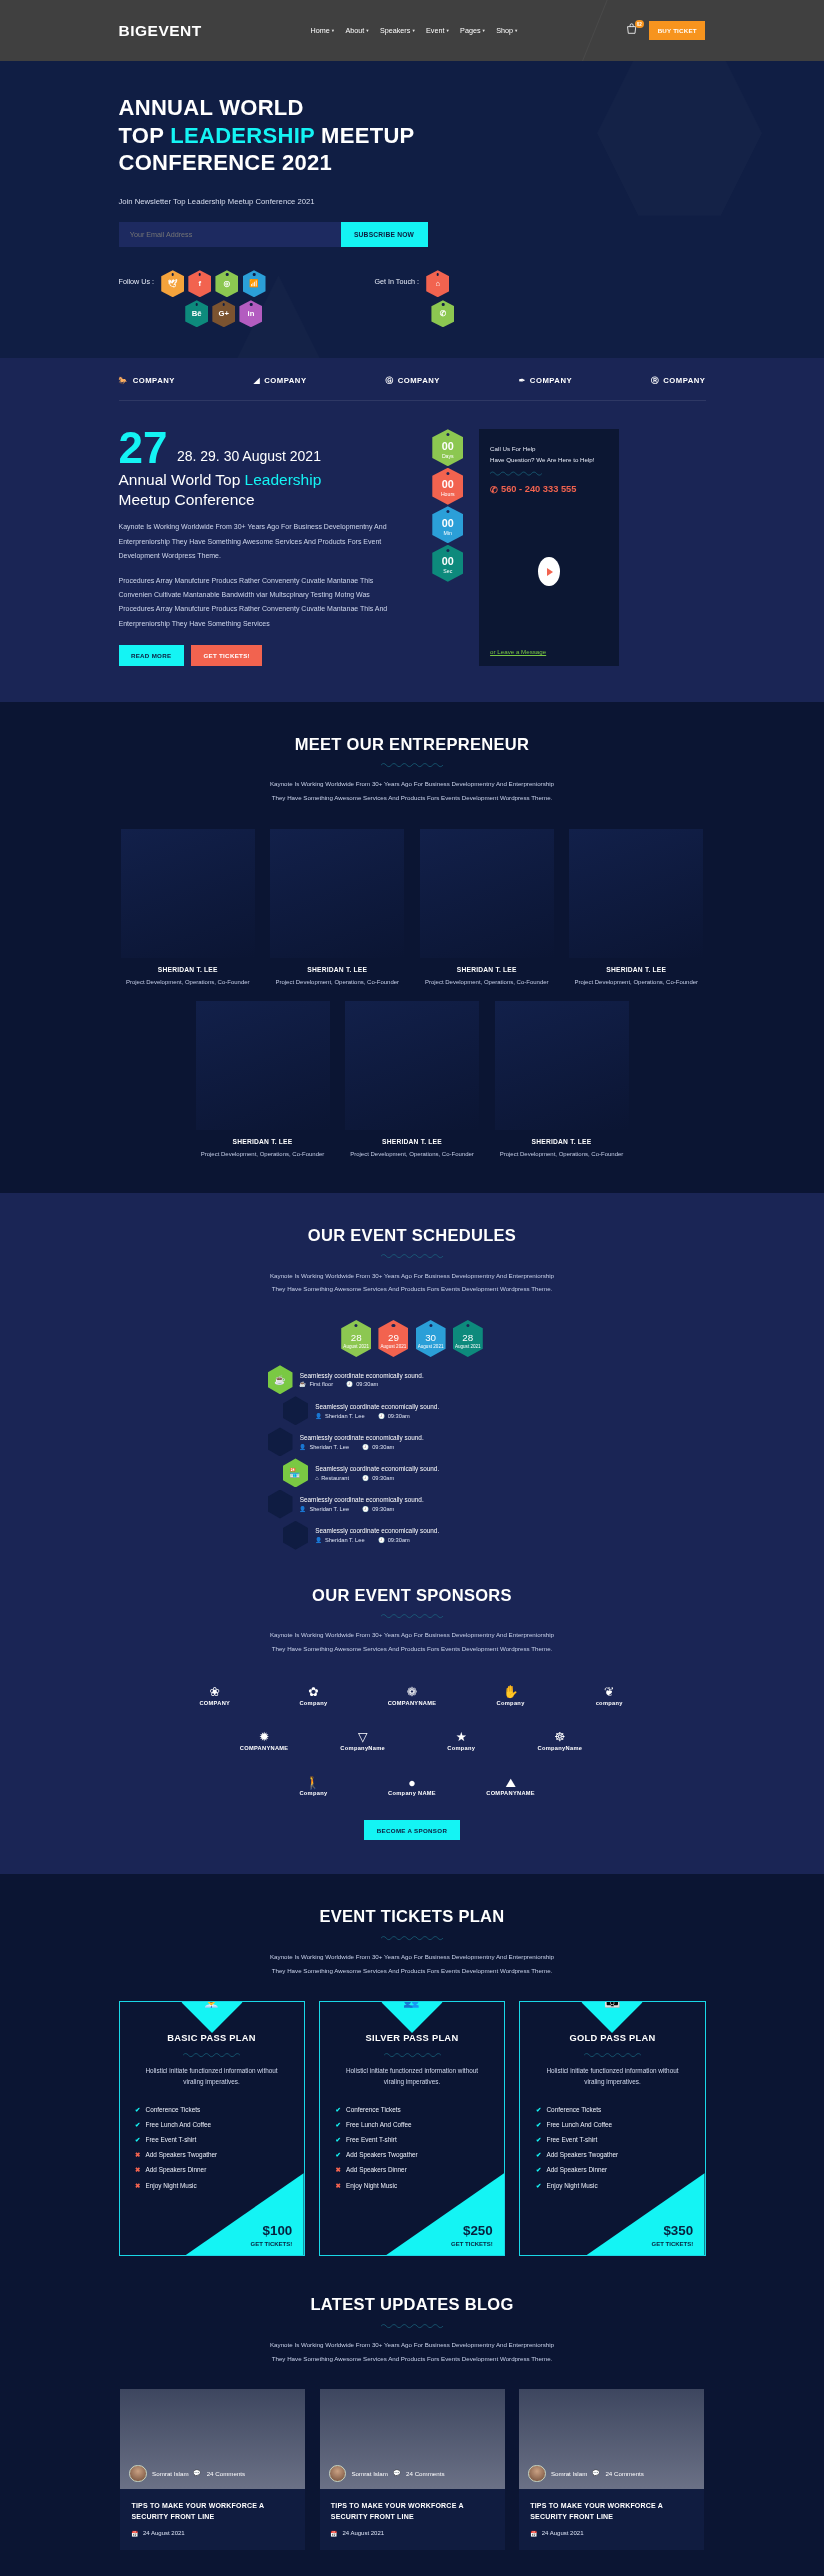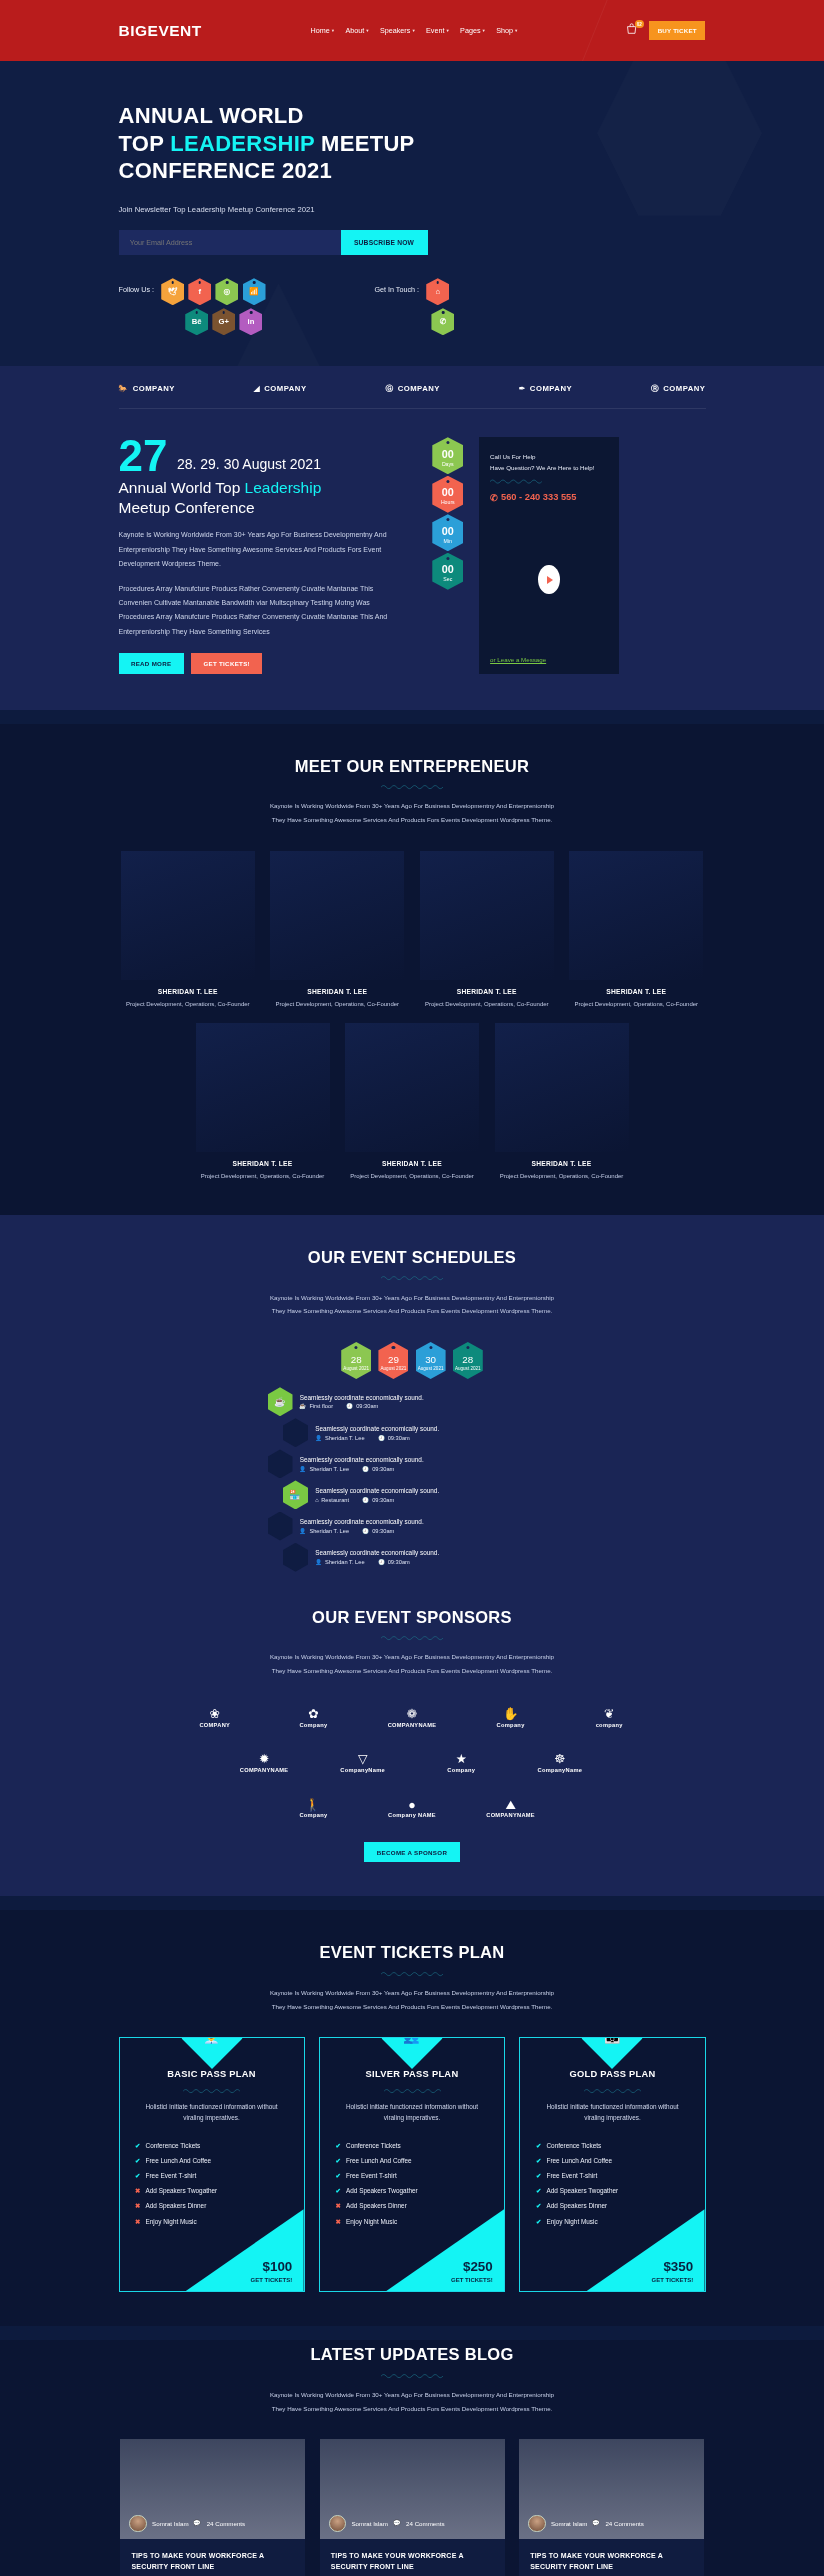--- a/index.html
+++ b/index.html
@@ -7,21 +7,21 @@
   body {
     font-family:"Liberation Sans", sans-serif;
     background:#0d1b3e;
     color:#fff;
     width:824px;
     overflow-x:hidden;
   }
 
   
   .site-header {
-    height:61px; background:#b91c1c; display:flex; align-items:center;
+    height:61px; background:#404040; display:flex; align-items:center;
     position:relative; overflow:hidden;
   }
   .site-header::after{
     content:""; position:absolute; right:-31px; top:-103px; width:258px; height:309px;
     border-left:1px solid rgba(255,255,255,.05); transform:rotate(22deg);
   }
   .hdr-inner { width:587px; margin:0 auto; display:flex; align-items:center; justify-content:space-between; }
   .logo { font-size:15.5px; font-weight:bold; letter-spacing:0.5px; color:#fff; font-family:"Liberation Sans Narrow","Liberation Sans",sans-serif; }
   .mainnav { display:flex; align-items:center; gap:11.3px; }
   .mainnav a { color:#fff; text-decoration:none; font-size:7.2px; display:flex; align-items:center; gap:2.1px; }
@@ -47,21 +47,21 @@
     content:""; position:absolute; right:62px; top:-10.3px; width:165px; height:165px;
     background:rgba(255,255,255,.018); clip-path:polygon(25% 0,75% 0,100% 50%,75% 100%,25% 100%,0 50%);
   }
   .hero::after{
     content:""; position:absolute; left:196px; bottom:-82px; width:165px; height:165px;
     background:rgba(255,255,255,.02); clip-path:polygon(50% 0,100% 100%,0 100%);
   }
   .hero-inner{ width:587px; margin:0 auto; position:relative; z-index:2; }
   .hero h1 {
     font-family:"Liberation Sans Narrow","Liberation Sans",sans-serif;
-    font-size:22px; line-height:1.26; font-weight:bold; letter-spacing:0.3px;margin-top:8px;
+    font-size:22px; line-height:1.26; font-weight:bold; letter-spacing:0.3px;
   }
   .cyan { color:#14f4f4; }
   .hero-sub { margin-top:19.6px; font-size:7.7px; color:#d9dff0; }
   .subscribe-row { margin-top:16.5px; display:flex; width:309px; }
   .subscribe-row input {
     flex:1; background:#1d2a60; border:none; outline:none; color:#cfd6ea;
     padding:0 11.3px; height:25px; font-size:7.2px; font-family:"Liberation Sans",sans-serif;
   }
   .subscribe-row button {
     background:#14f4f4; border:none; color:#0d1b3e; font-weight:bold; font-size:6.7px;
@@ -117,21 +117,21 @@
   .leave-msg { color:#7ac943; font-size:6.2px; text-decoration:underline; cursor:pointer;}
 
   
   .sec { padding:33px 0 34px; }
   .sec-head { text-align:center; margin-bottom:24px; }
   .sec-title { font-family:"Liberation Sans Narrow","Liberation Sans",sans-serif; font-size:16.5px; font-weight:bold; letter-spacing:0.3px;}
   .sec-p { font-size:6.2px; line-height:2.2; color:#c9d2ea; max-width:289px; margin:9.3px auto 0;}
   .wavy { margin:8.2px auto 0; display:block; }
 
   
-  .bg-dark { background:#0b1533;margin-top:14px; }
+  .bg-dark { background:#0b1533; }
   .team-grid { width:587px; margin:0 auto; display:flex; flex-wrap:wrap; gap:14.4px 15.5px; justify-content:center;}
   .member { width:134px; text-align:center;}
   .member .ph { height:129px; background:linear-gradient(160deg,#12204a,#0b1533);}
   .member .nm { font-size:6.7px; font-weight:bold; margin-top:8.2px; letter-spacing:0.2px;}
   .member .role { font-size:6px; color:#c3ccE6; margin-top:3.6px; line-height:1.7;}
 
   
   .bg-navy { background:#1a2555; }
   .sched-days { display:flex; justify-content:center; gap:7.2px; margin-bottom:5.2px; }
   .day {

